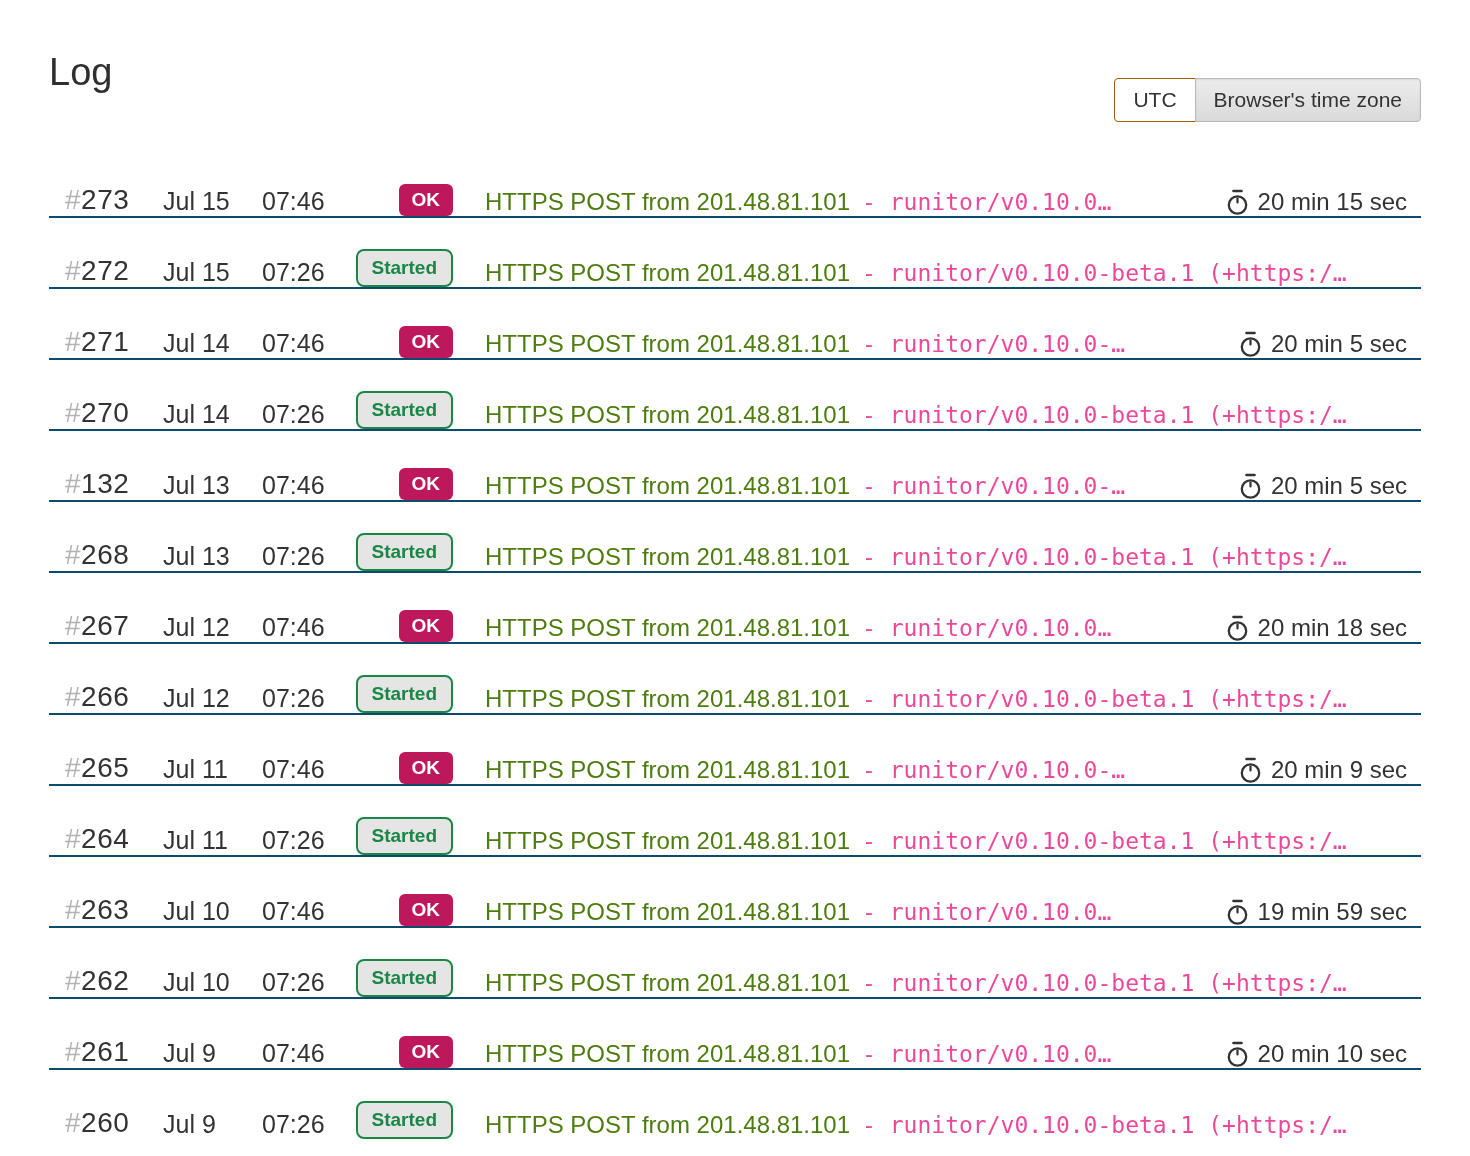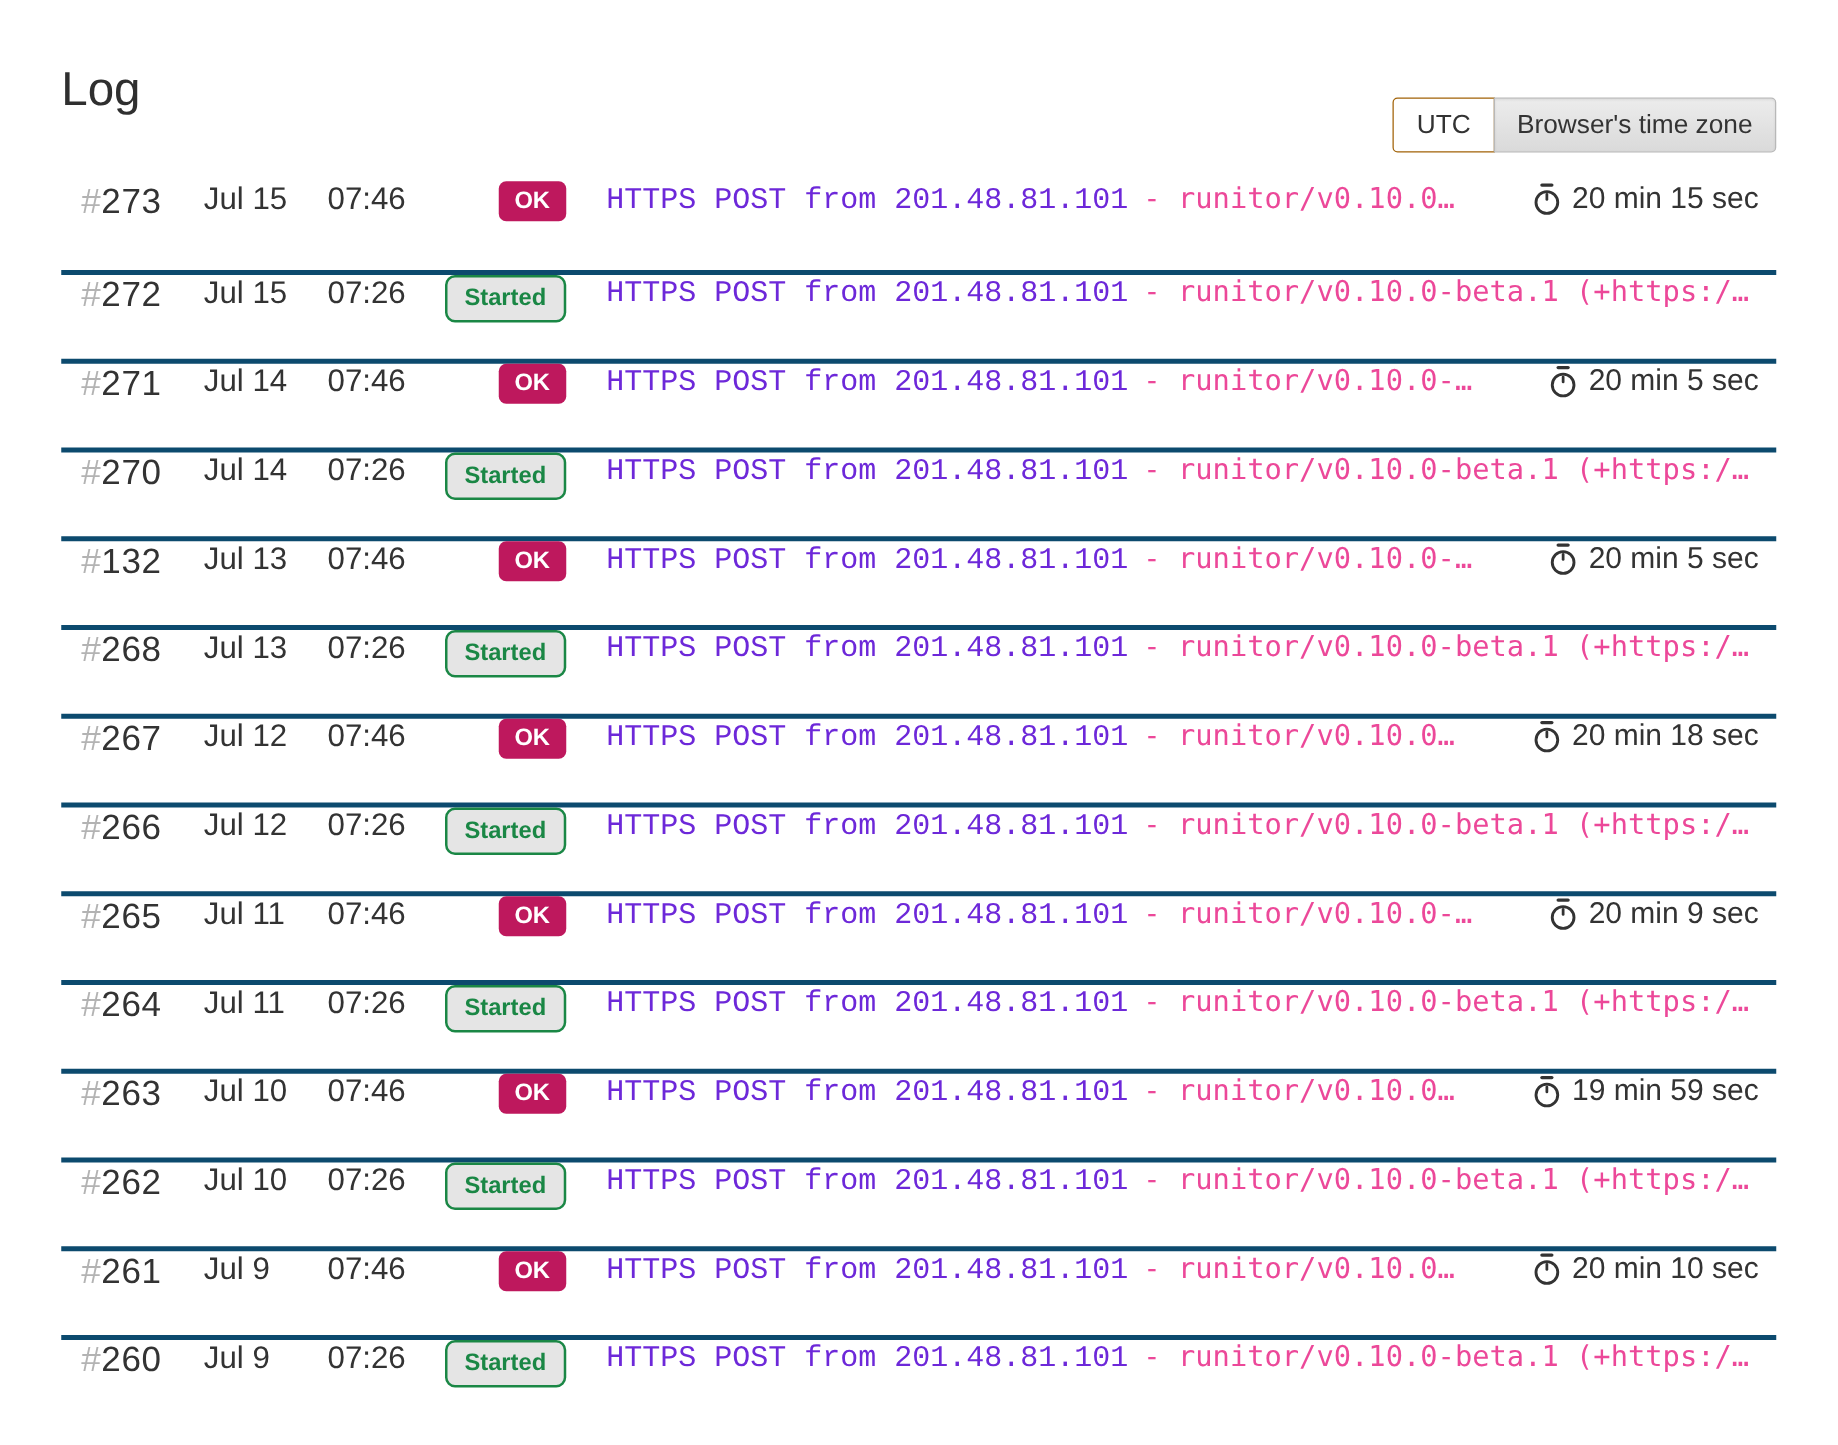--- a/index.html
+++ b/index.html
@@ -42,25 +42,25 @@
     border-color: #b8b8b8;
     border-radius: 0 4px 4px 0;
     box-shadow: inset 0 1px 2px rgba(0,0,0,0.08);
     margin-left: -1px;
   }
 
   
   .log-table { margin-top: 23px; }
   .log-row {
     display: flex;
-    align-items: flex-start;
+    align-items: flex-end;
     height: 71px;
     cursor: pointer;
   }
-  .log-row + .log-row { border-top: 4px solid #0c4a6e; }
+  .log-row + .log-row { border-top: 2px solid #0c4a6e; }
 
   .cell { flex-shrink: 0; }
   .cell.id { width: 114px; padding-left: 16px; font-size: 28px; letter-spacing: 0.5px; }
   .hash { color: #b3b3b3; }
   .num { color: #333; }
   .cell.date { width: 99px; font-size: 25px; }
   .cell.time { width: 96px; font-size: 25px; }
   .cell.badge-cell { width: 95px; display: flex; justify-content: flex-end; }
 
   .badge { font-weight: bold; white-space: nowrap; }
@@ -81,21 +81,21 @@
   }
 
   .cell.desc {
     flex: 1 1 auto;
     min-width: 0;
     margin-left: 32px;
     white-space: nowrap;
     overflow: hidden;
     font-size: 24px;
   }
-  .event { color: #6d28d9; font-family: Liberation Mono, monospace; }
+  .event { color: #4d7c0f; }
   .ua {
     font-family: "DejaVu Sans Mono", monospace;
     font-size: 23px;
     color: #ec4899;
     margin-left: 12px;
   }
 
   .cell.duration {
     display: flex;
     align-items: center;

